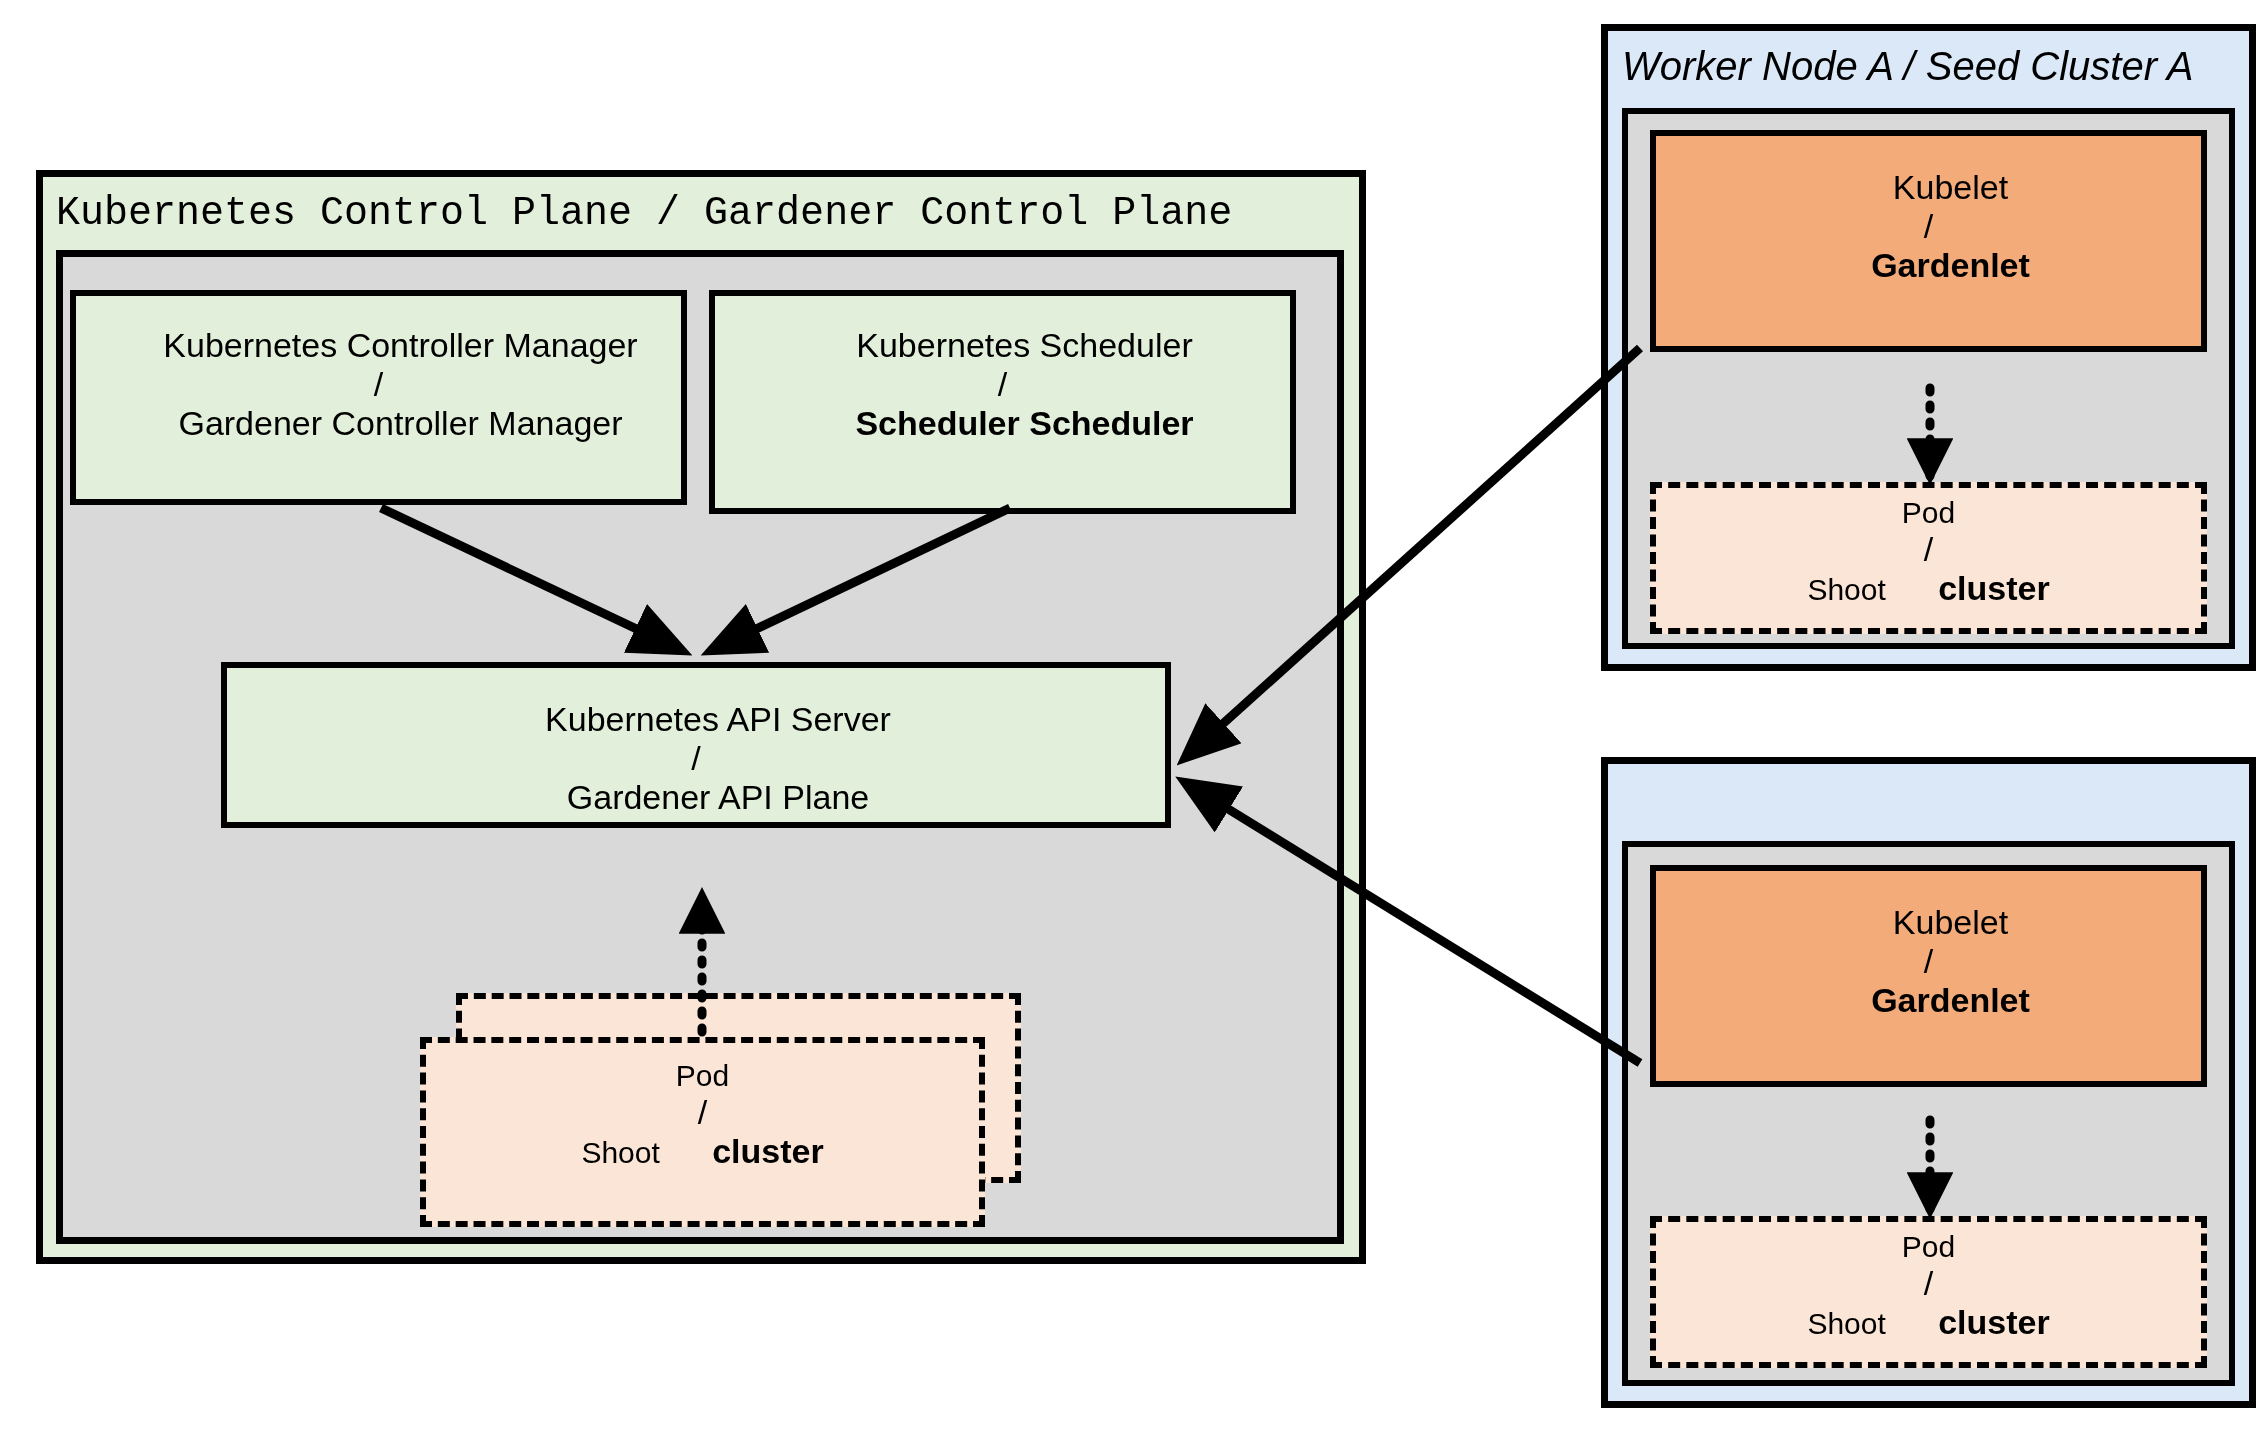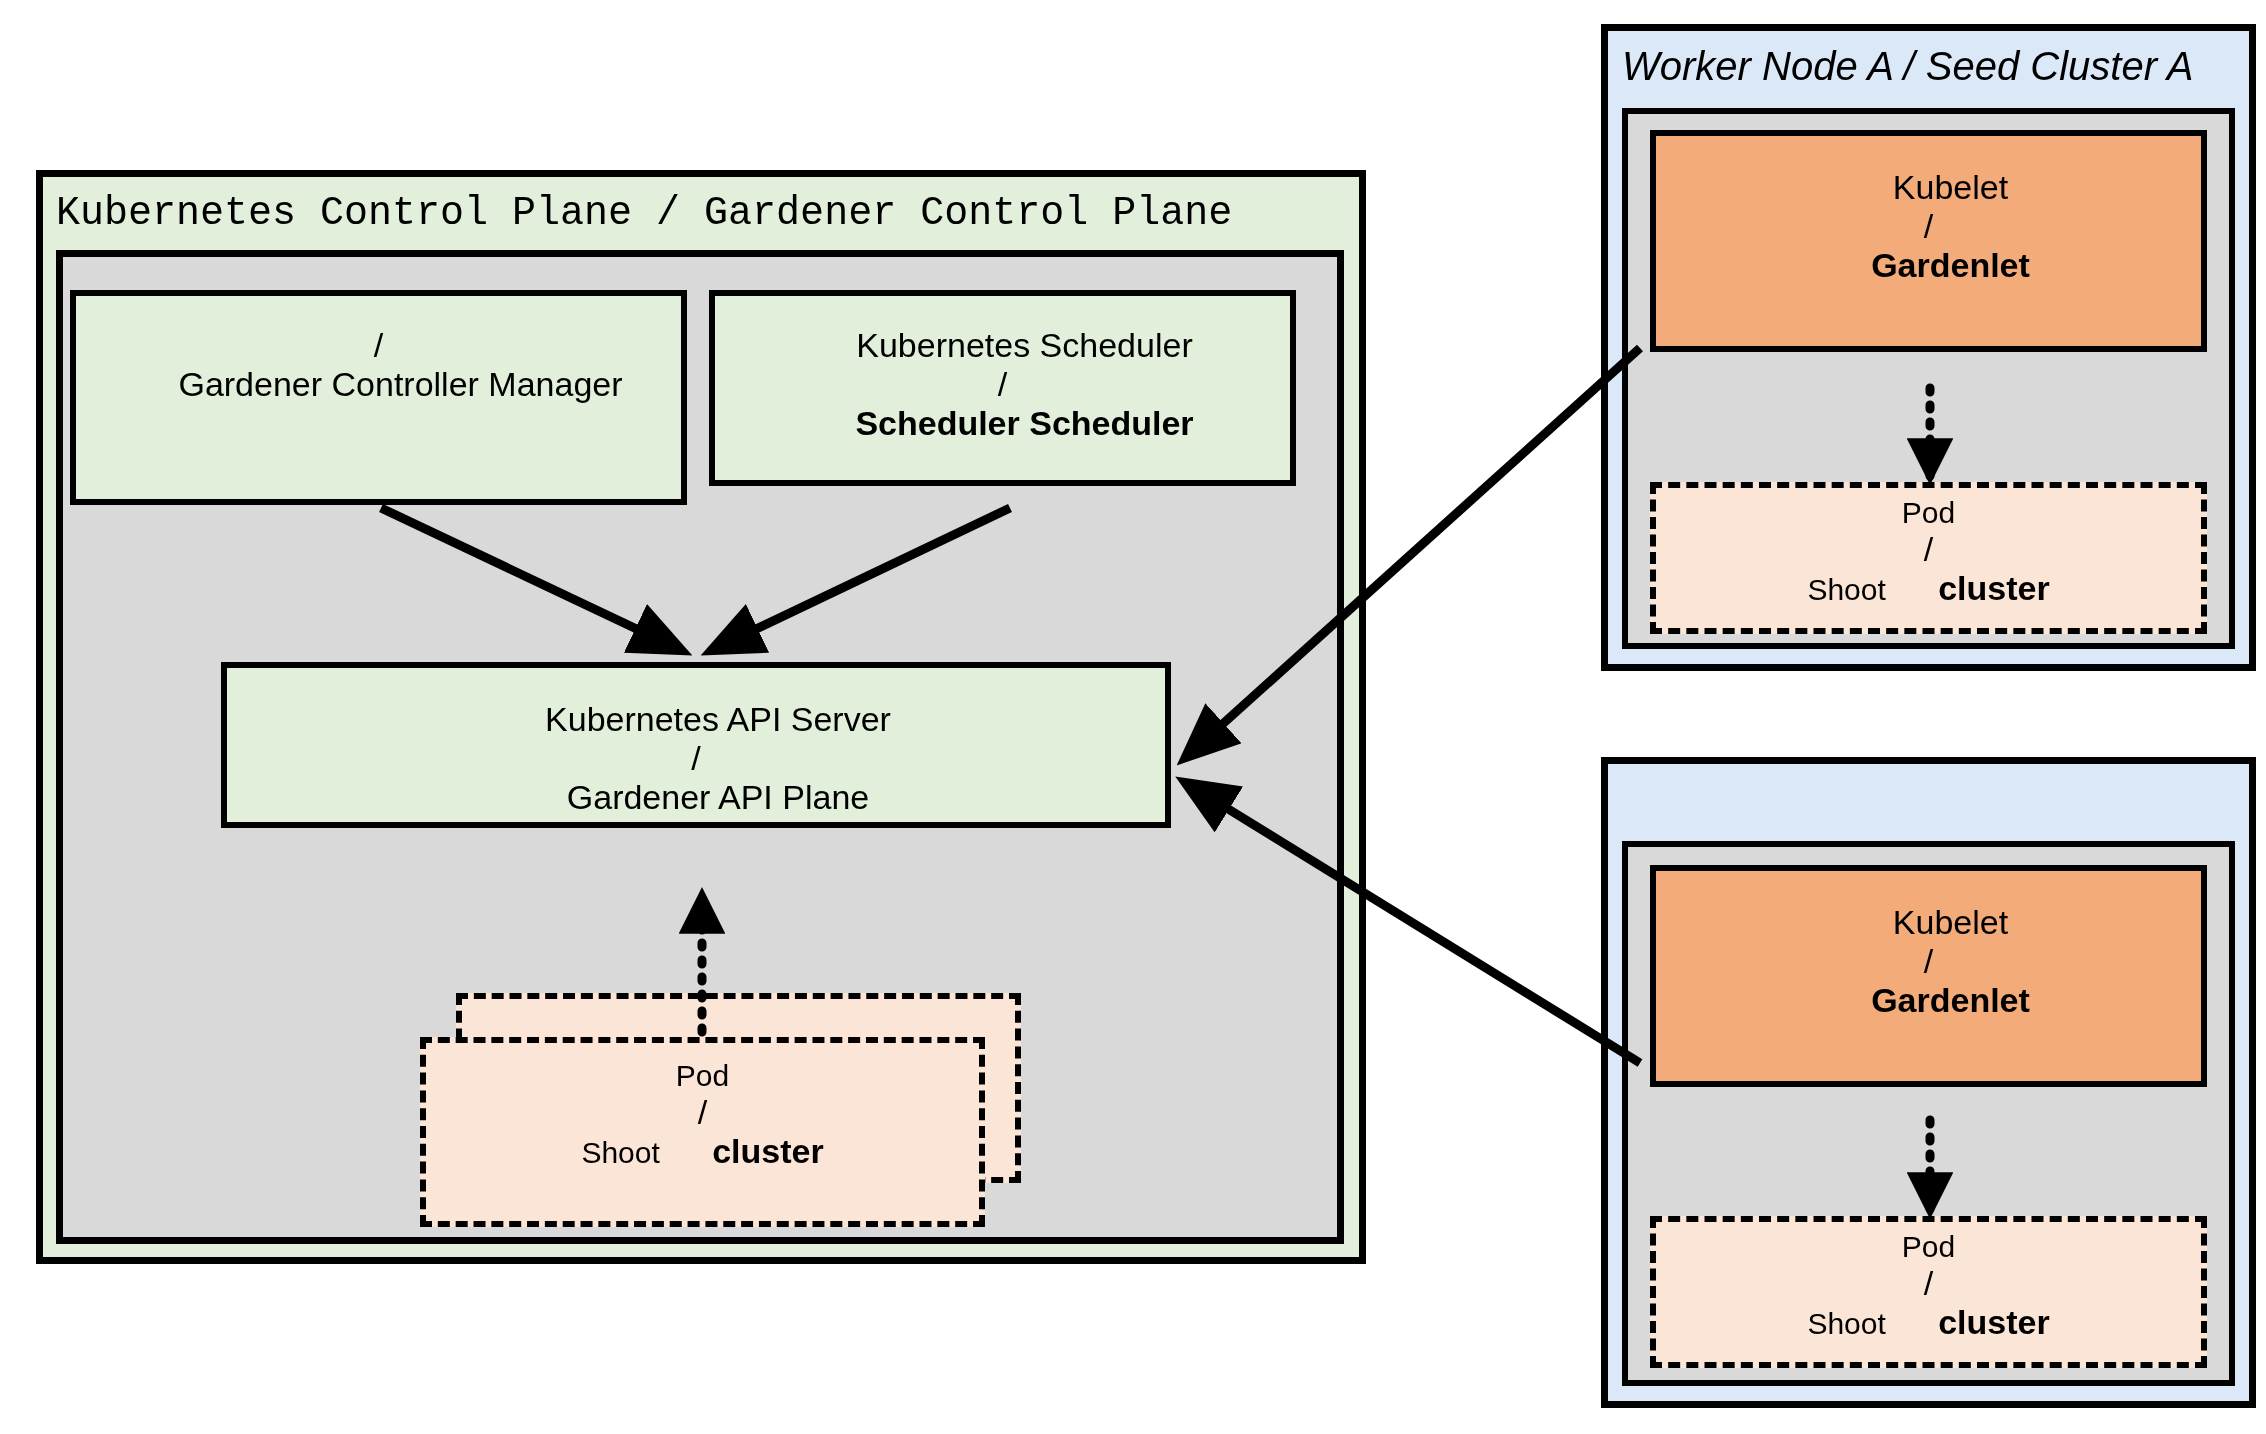--- a/index.html
+++ b/index.html
@@ -24,21 +24,21 @@
   #cp-inner{
     left:56px;top:250px;width:1288px;height:994px;
     background:#d9d9d9;border:7px solid #000;
   }
 
   
   .greenbox{
     background:#e2efda;border:6px solid #000;
   }
   #kcm{left:70px;top:290px;width:617px;height:215px;}
-  #ksched{left:709px;top:290px;width:587px;height:196px;}
+  #ksched{left:709px;top:290px;width:587px;height:224px;}
   #kapi{left:221px;top:662px;width:950px;height:166px;}
 
   
   .podbox{
     background:#fbe5d6;
     border:6px dashed #000;
   }
   #pod-cp-back{left:456px;top:993px;width:565px;height:190px;}
   #pod-cp-front{left:420px;top:1037px;width:565px;height:190px;}
 
@@ -76,20 +76,21 @@
 <body>
 
 <div id="stage">
 
   <div class="box" id="cp-outer"></div>
   <div class="ttl" id="cp-title">Kubernetes Control Plane / Gardener Control Plane</div>
   <div class="box" id="cp-inner"></div>
 
   <div class="box greenbox" id="kcm">
     <div class="stack" style="top:30px">
+      <div class="l1">Kubernetes Controller Manager</div>
       <div class="sl">/</div>
       <div class="l1">Gardener Controller Manager</div>
     </div>
   </div>
 
   <div class="box greenbox" id="ksched">
     <div class="stack" style="top:30px">
       <div class="l1">Kubernetes Scheduler</div>
       <div class="sl">/</div>
       <div class="l1 bold">Scheduler Scheduler</div>

